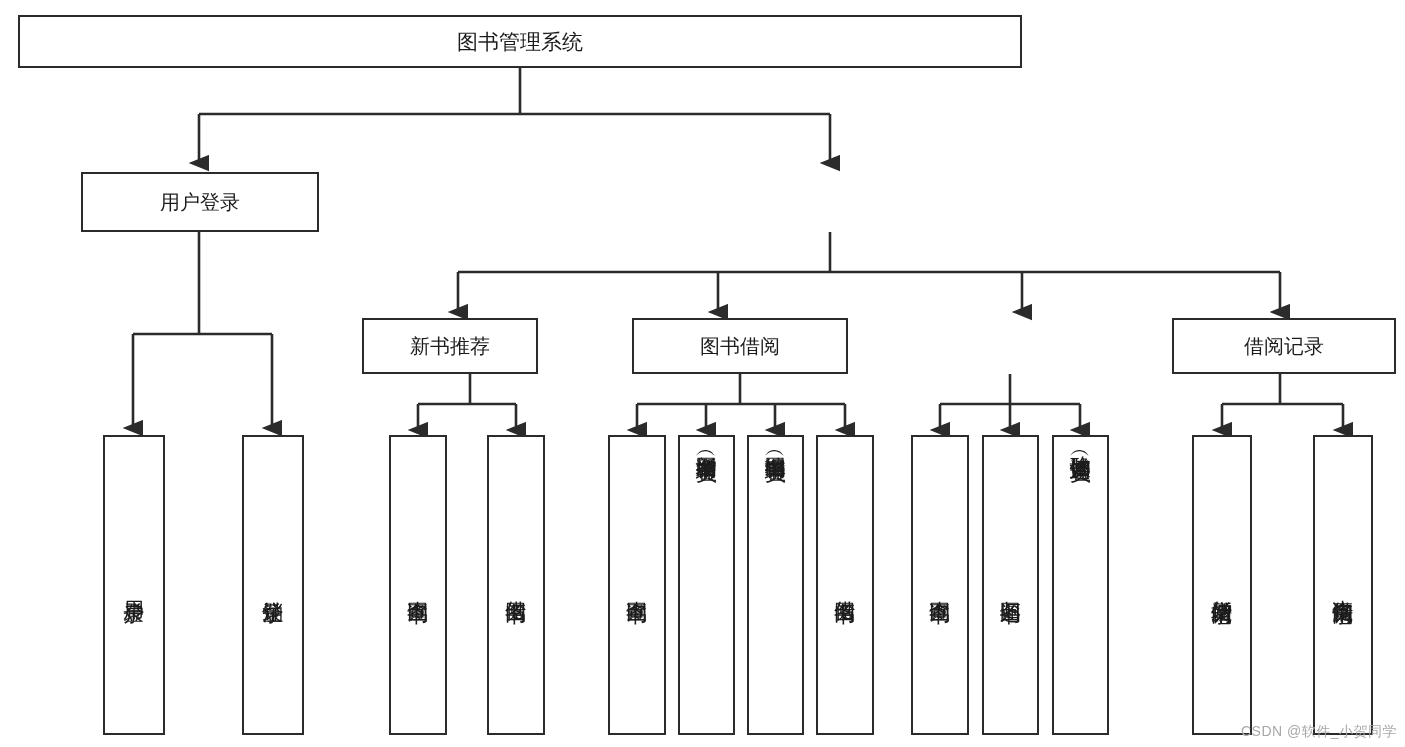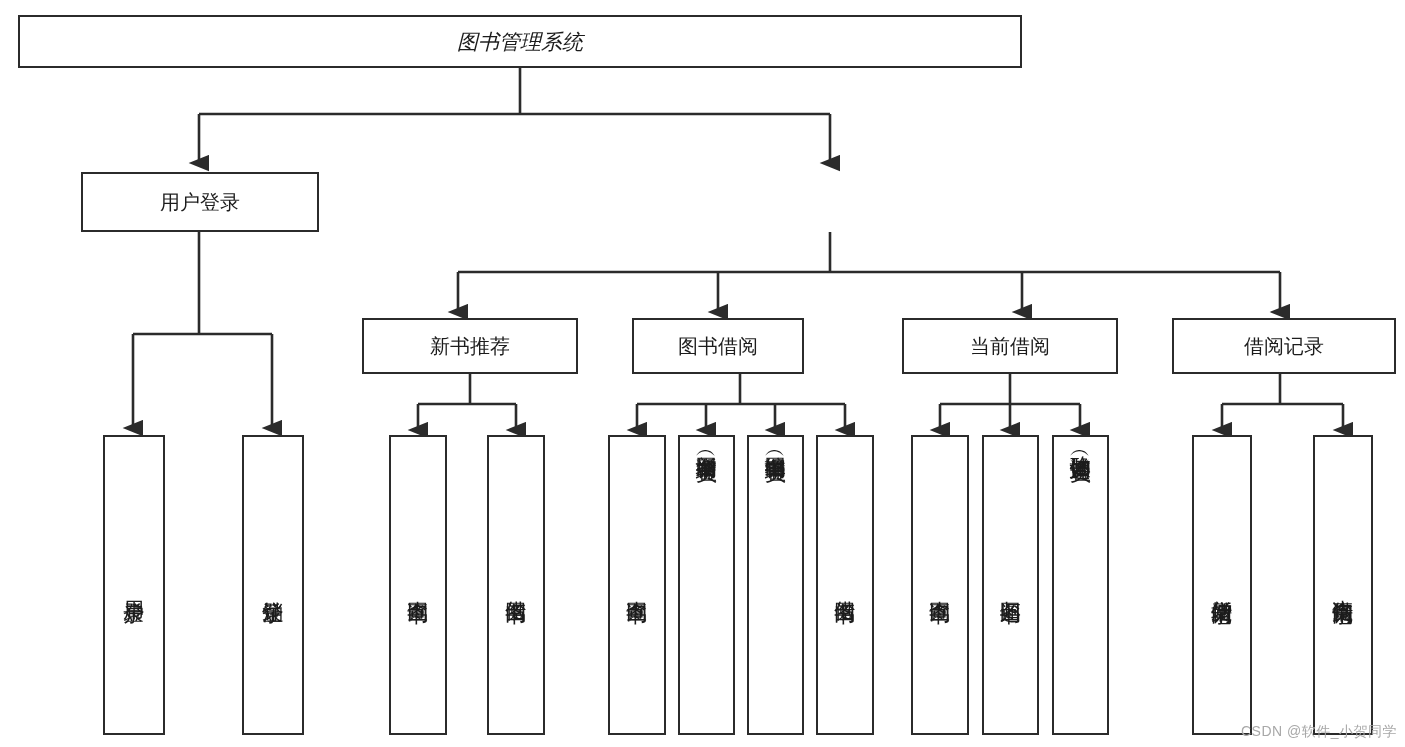--- a/index.html
+++ b/index.html
@@ -120,36 +120,33 @@
       <path d="M1010,404 L1010,430" marker-end="url(#arrow)"></path>
       <path d="M1080,404 L1080,430" marker-end="url(#arrow)"></path>
 
       <path d="M1280,374 L1280,404"></path>
       <path d="M1222,404 L1343,404"></path>
       <path d="M1222,404 L1222,430" marker-end="url(#arrow)"></path>
       <path d="M1343,404 L1343,430" marker-end="url(#arrow)"></path>
     </g>
   </svg>
 
-  <div class="node root" style="left:18px; top:15px; width:1004px; height:53px;font-style:italic;">
+  <div class="node root" style="left:18px; top:15px; width:1004px; height:53px;">
     <span>图书管理系统</span>
   </div>
 
   <div class="node tier2" style="left:81px; top:172px; width:238px; height:60px;">
     <span>用户登录</span>
   </div>
 
-  <div class="node tier2" style="left:362px; top:318px; width:216px; height:56px;text-align:center;">
+  <div class="node tier2" style="left:362px; top:318px; width:176px; height:56px;text-align:center;">
     <span>新书推荐</span>
   </div>
-  <div class="node tier2" style="left:632px; top:318px; width:172px; height:56px;">
+  <div class="node tier2" style="left:632px; top:318px; width:216px; height:56px;">
     <span>图书借阅</span>
-  </div>
-  <div class="node tier2" style="left:902px; top:318px; width:216px; height:56px;">
-    <span>当前借阅</span>
   </div>
   <div class="node tier2" style="left:1172px; top:318px; width:224px; height:56px;">
     <span>借阅记录</span>
   </div>
 
   <div class="node leaf center" style="left:103px; top:435px; width:62px; height:300px;">
     <span class="leaf-label">用户登录</span>
   </div>
   <div class="node leaf center" style="left:242px; top:435px; width:62px; height:300px;">
     <span class="leaf-label">注销登录</span>

